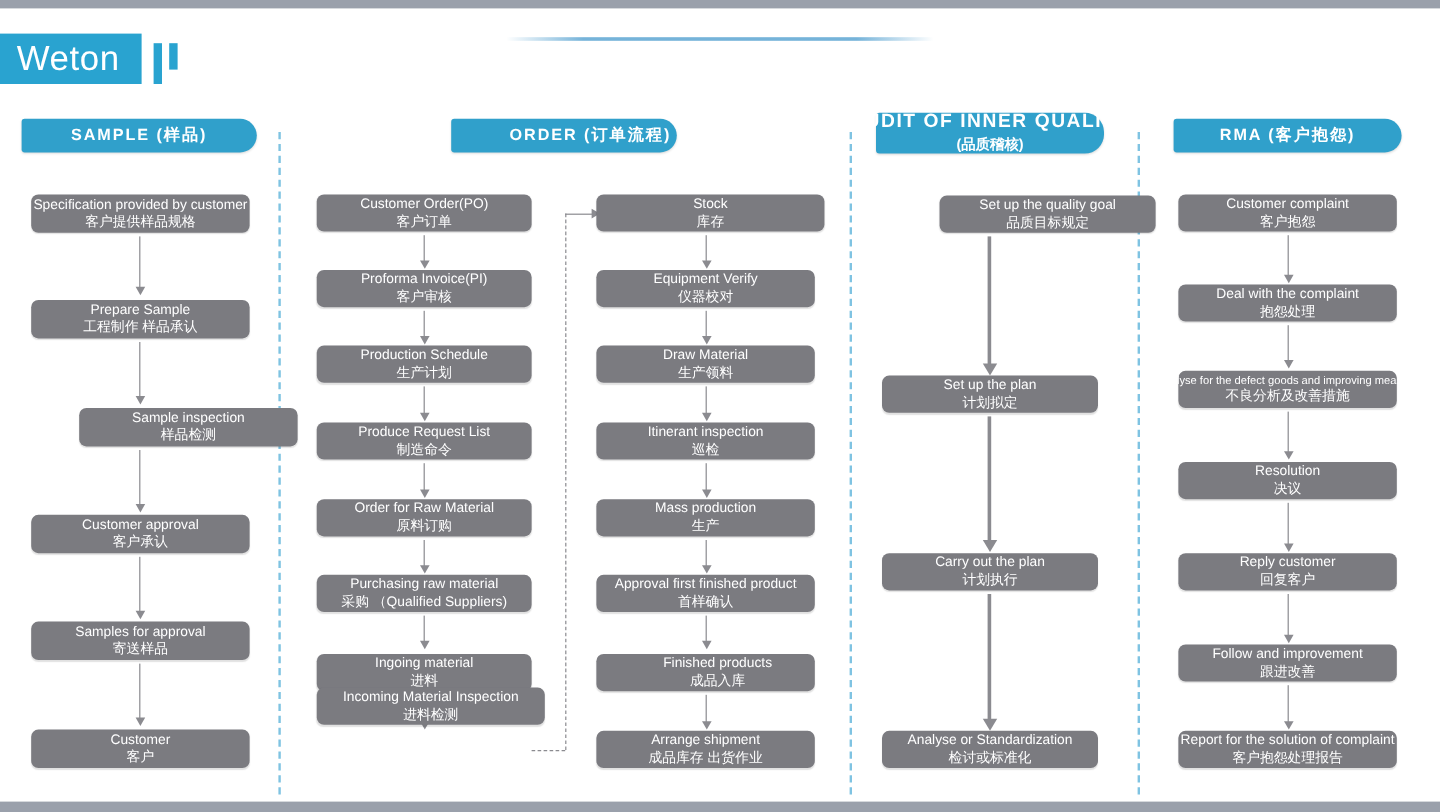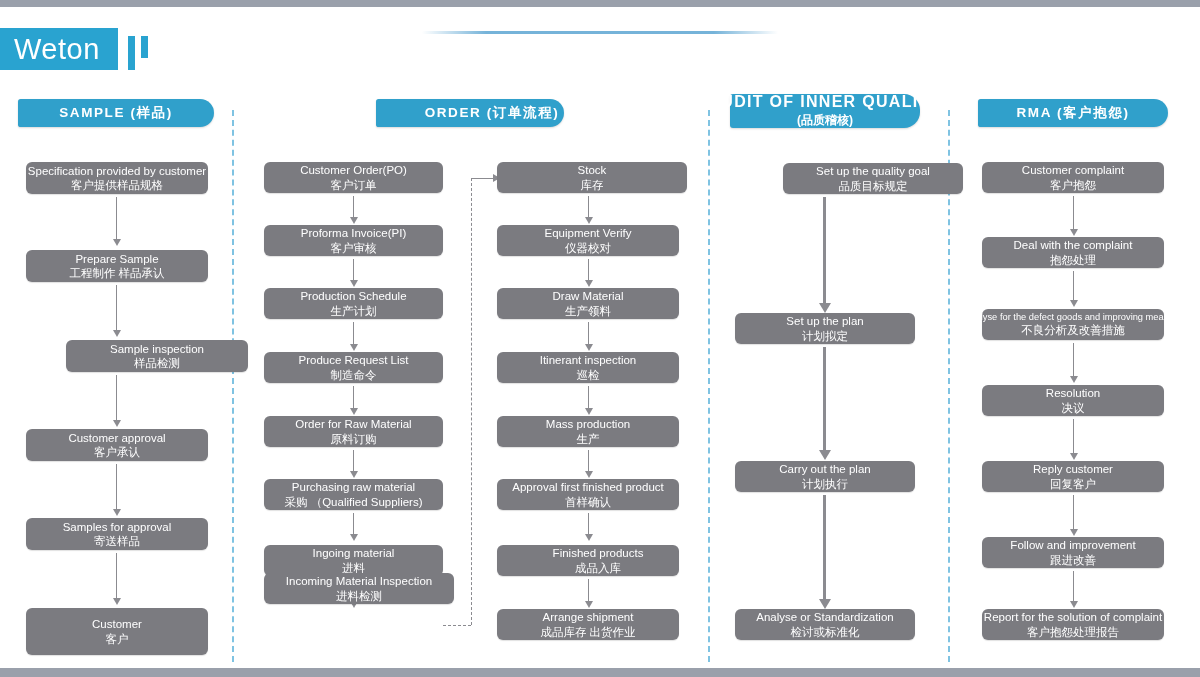--- a/index.html
+++ b/index.html
@@ -278,21 +278,21 @@
 
   <div class="flow-box" style="left:26px; top:518px; width:182px; height:32px;">
     <div class="en">Samples for approval</div>
     <div class="cn">寄送样品</div>
   </div>
   <div class="arrow" style="left:111px; top:553px; height:52px;">
     <div class="shaft"></div>
       <div class="head"></div>
   </div>
 
-  <div class="flow-box" style="left:26px; top:608px; width:182px; height:47px;">
+  <div class="flow-box" style="left:26px; top:608px; width:182px; height:32px;">
     <div class="en">Customer</div>
     <div class="cn">客户</div>
   </div>
 
   <div class="flow-box" style="left:264px; top:162px; width:179px; height:31px;">
     <div class="en">Customer Order(PO)</div>
     <div class="cn">客户订单</div>
   </div>
   <div class="arrow" style="left:348px; top:196px; height:28px;">
     <div class="shaft"></div>

